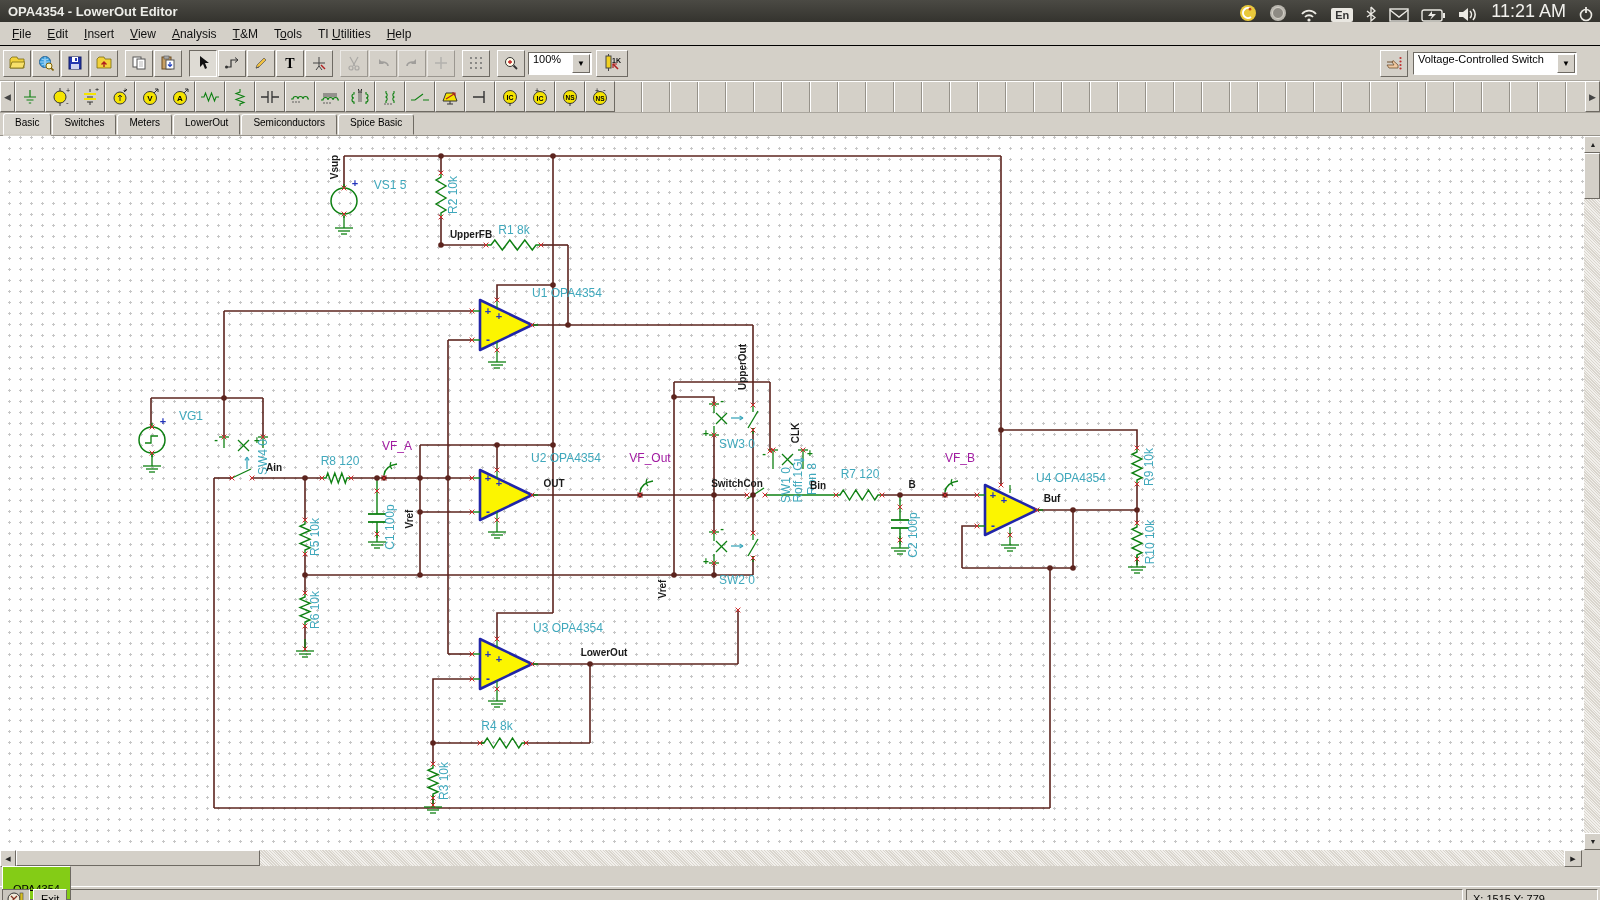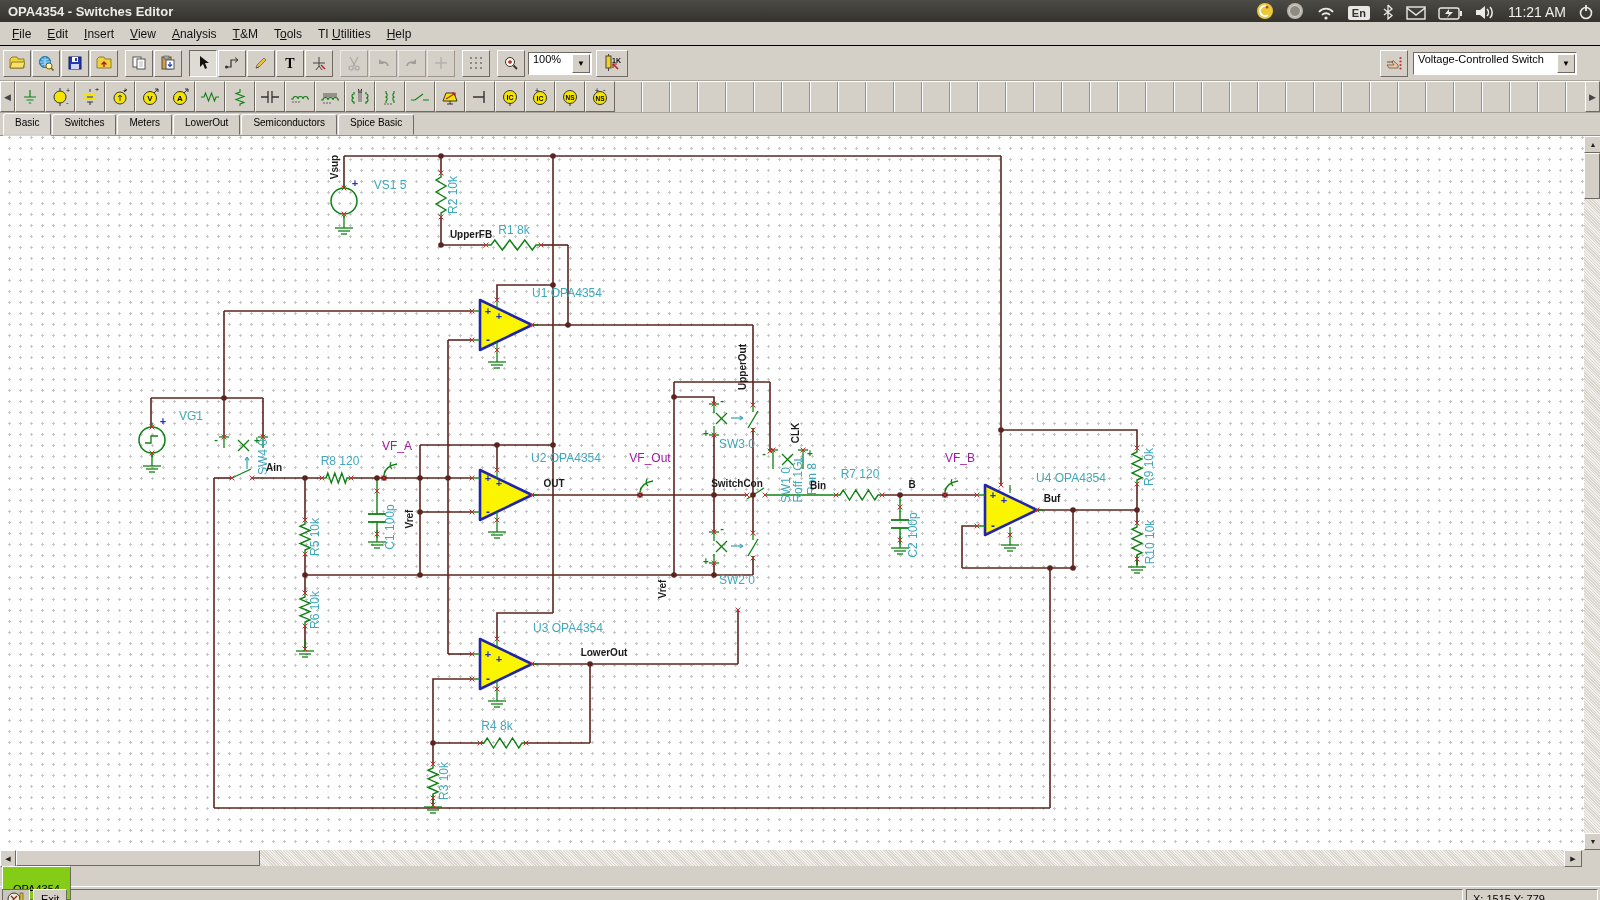--- a/index.html
+++ b/index.html
@@ -5,21 +5,21 @@
   html,body{margin:0;padding:0;}
   body{width:1600px;height:900px;overflow:hidden;background:#D4D0C8;
        font-family:"Liberation Sans",sans-serif;-webkit-font-smoothing:antialiased;}
   .titlebar{height:22px;background:linear-gradient(#4b4a44,#34332e);color:#EDEDE8;
     display:flex;align-items:center;font-size:13px;font-weight:bold;padding:0 6px 0 8px;}
   .titlebar .spacer{flex:1;}
   .tray{display:flex;align-items:flex-end;gap:12px;}
   .tray svg{display:block;}
   .tray .lang{background:#E9E7E1;color:#333;font-size:11px;font-weight:bold;
     padding:1px 4px;border-radius:2px;}
-  .tray .clock{font-size:14px;font-weight:normal;color:#F2F1ED;}
+  .tray .clock{font-size:18px;font-weight:normal;color:#F2F1ED;}
   .menubar{height:23px;background:#D4D0C8;display:flex;align-items:center;font-size:12px;
     padding-left:4px;border-bottom:1px solid #000000;}
   .menuitem{padding:3px 8px;color:#111;}
   .menuitem u{text-decoration:underline;}
   .toolbar{height:30px;background:#D4D0C8;display:flex;align-items:center;padding:2px 3px;
     border-bottom:1px solid #aaa69e;}
   .tbtn{width:26px;height:25px;margin-right:1px;background:#D4D0C8;display:flex;
     align-items:center;justify-content:center;
     border:1px solid;border-color:#FFFFFF #6e6a63 #6e6a63 #FFFFFF;}
   .tbtn.pressed{border-color:#6e6a63 #FFFFFF #FFFFFF #6e6a63;background:#dedbd4;}
@@ -72,21 +72,21 @@
     border:1px solid;border-color:#fff #6e6a63 #6e6a63 #fff;background:#D4D0C8;}
   .spanel{height:18px;border:1px solid;border-color:#6e6a63 #fff #fff #6e6a63;
     display:flex;align-items:center;padding:0 6px;}
   .spanel.main{flex:1;}
   .spanel.coords{width:118px;}
 </style>
 </head>
 <body>
 
 <div class="titlebar">
-  <span>OPA4354 - Switches Editor</span>
+  <span>OPA4354 - LowerOut Editor</span>
   <span class="spacer"></span>
   <div class="tray" id="tray">
       <span>
         <svg width="18" height="18">
           <circle cx="9" cy="9" r="8" fill="#E9C83B"></circle>
           <path d="M12 5a5 5 0 1 0 0 8" stroke="#fff" stroke-width="2" fill="none"></path>
           <circle cx="11" cy="5" r="1.5" fill="#c04a10"></circle>
         </svg>
       </span>
       <span>

